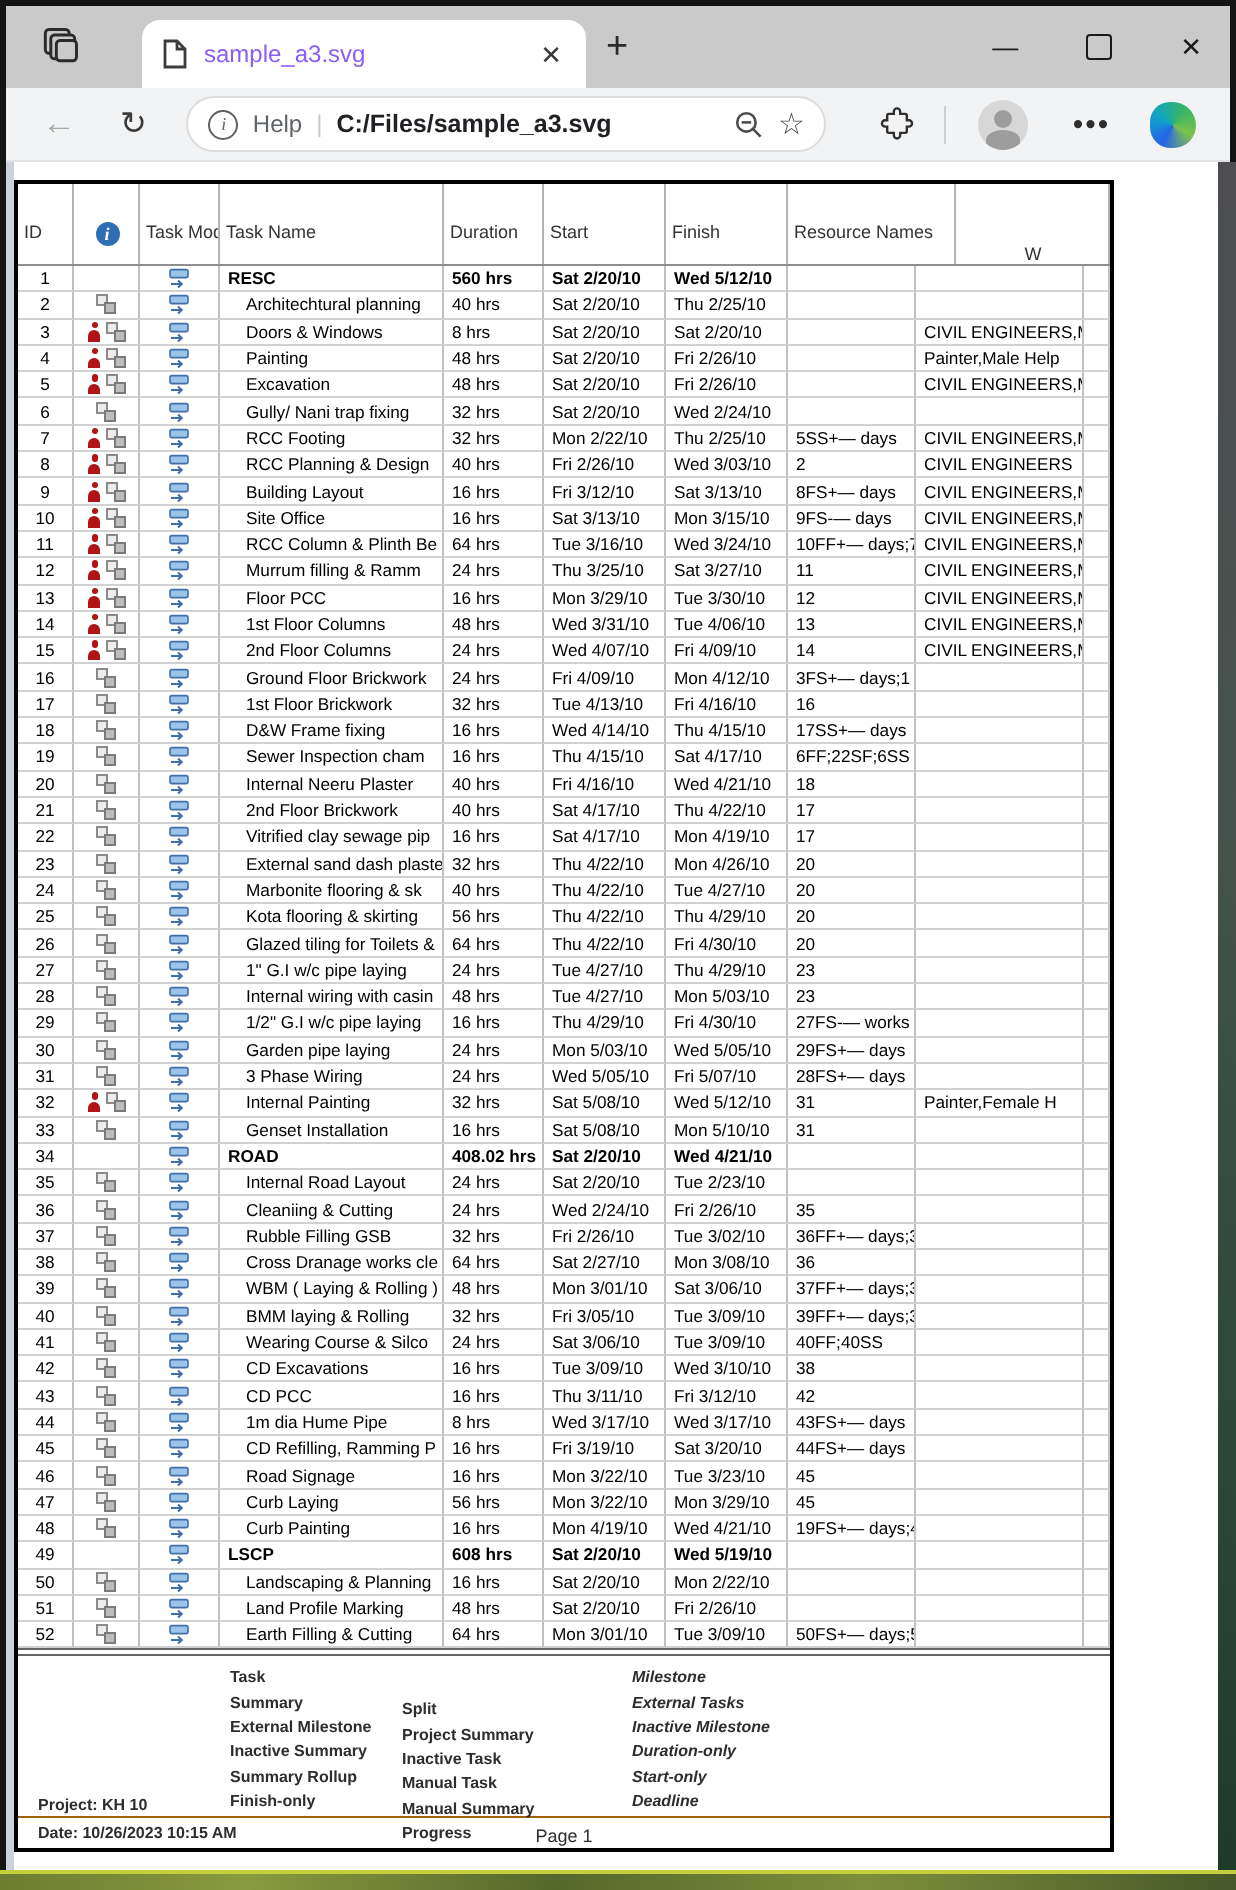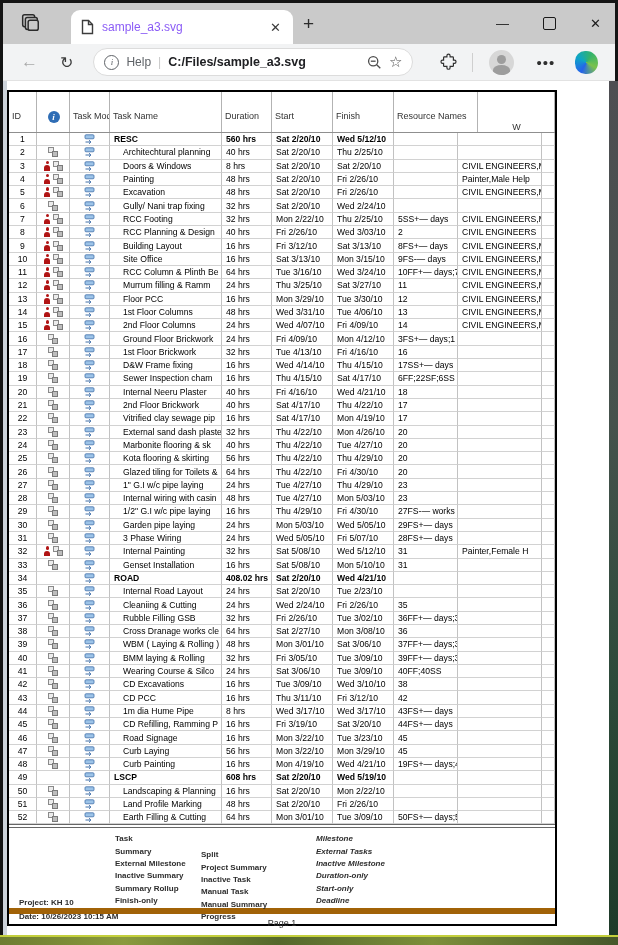--- a/index.html
+++ b/index.html
@@ -91,21 +91,21 @@
   .mode-icon{width:11px;height:10px;flex:0 0 auto;}
   .info-icon{width:12px;height:12px;border-radius:50%;background:#2f6db5;color:#fff;
              font-size:9px;font-weight:bold;display:flex;align-items:center;justify-content:center;
              font-family:"Liberation Serif", serif;font-style:italic;}
 
   
   .legendbox{position:relative;height:80px;border-top:1px solid #666;margin-top:2px;font-size:8px;color:#2d2d2d;}
   .proj{position:absolute;left:10px;top:24px;font-weight:bold;line-height:14px;white-space:nowrap;margin-top:44px;}
   .lcol{position:absolute;top:5px;font-weight:bold;line-height:12.3px;white-space:nowrap;}
   .lcol1{left:106px;}.lcol2{left:192px;margin-top:16px;}.lcol3{left:307px;font-style:italic;}
-  .pagebar{height:17px;border-top:6px solid #a16207;display:flex;align-items:center;justify-content:center;
+  .pagebar{height:17px;border-top:1px solid #a16207;display:flex;align-items:center;justify-content:center;
            font-size:9px;color:#2d2d2d;}
 </style>
 </head>
 <body>
 
 <div class="window">
 
   <div class="titlebar">
     <svg class="ws-icon" viewBox="0 0 24 24">
       <rect x="4" y="3" width="13" height="13" rx="2" fill="none" stroke="#2b2b2b" stroke-width="1.6"></rect>

